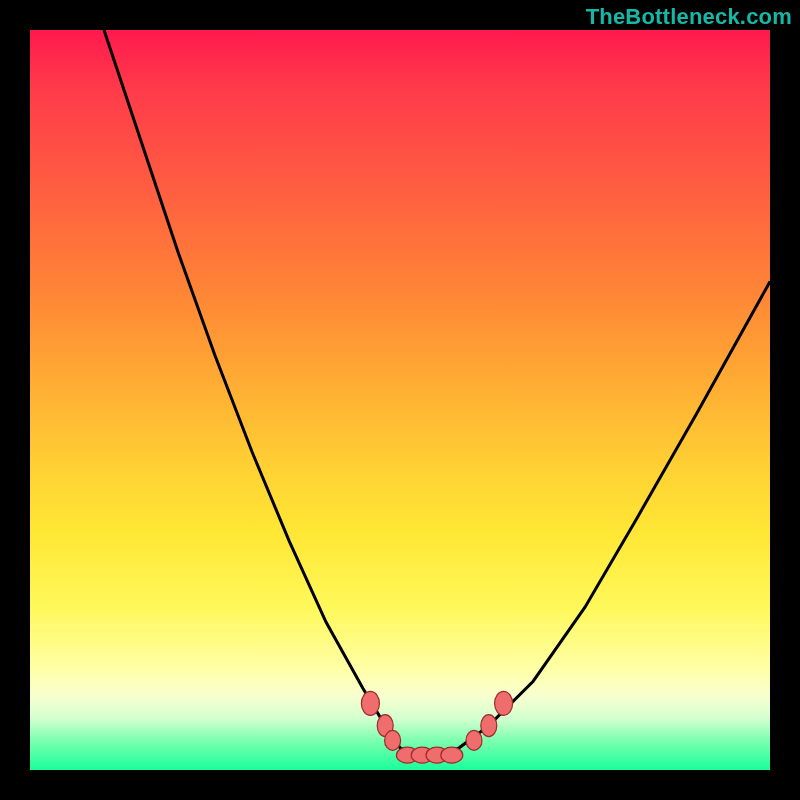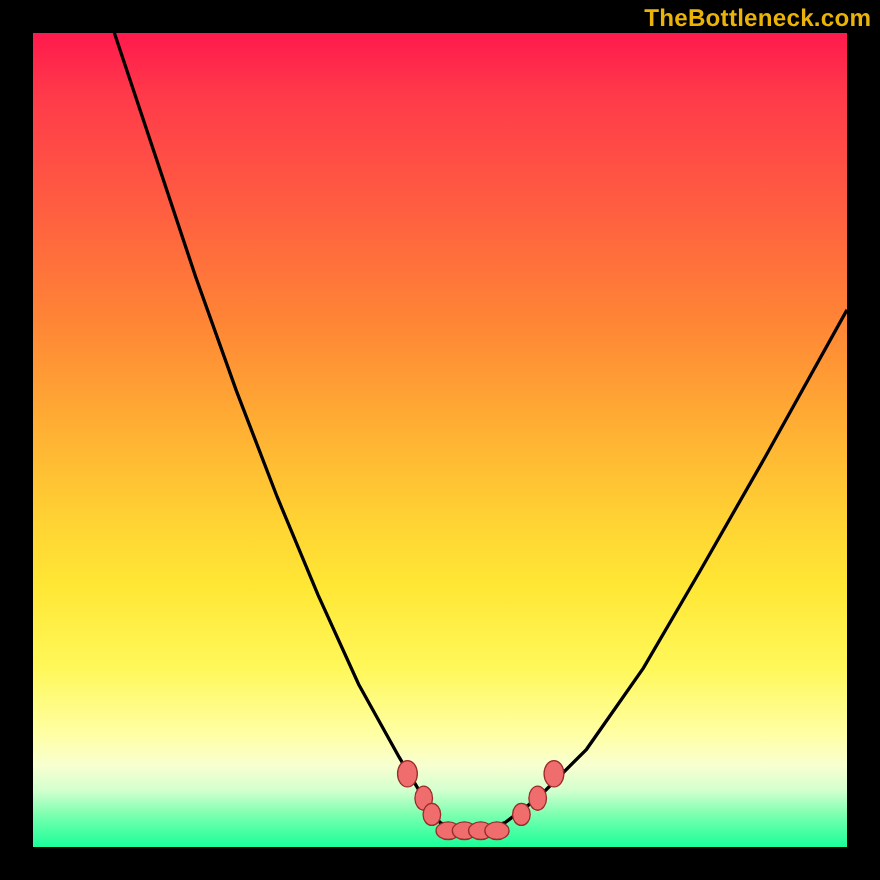--- a/index.html
+++ b/index.html
@@ -52,21 +52,21 @@
     position: absolute;
     left: 0;
     top: 0;
     width: 740px;
     height: 740px;
   }
   .attribution {
     position: absolute;
     top: 4px;
     right: 8px;
-    color: #eab308;
+    color: #14b8a6;
     font-size: 22px;
     font-weight: 600;
     letter-spacing: 0.2px;
     user-select: none;
   }
 </style>
 </head>
 <body>
 
 <div class="frame">

